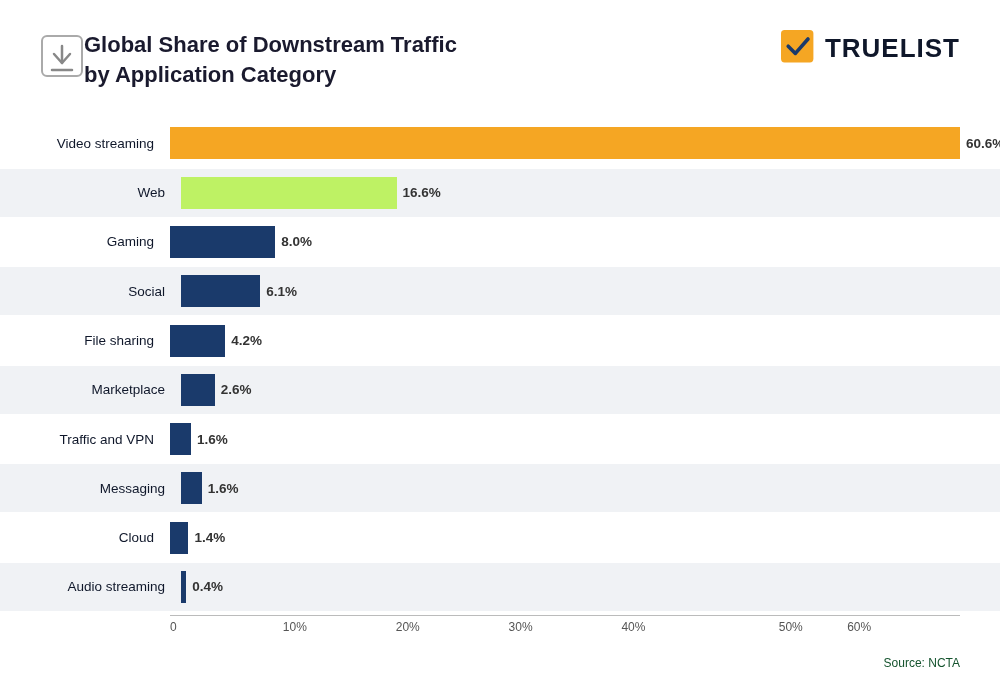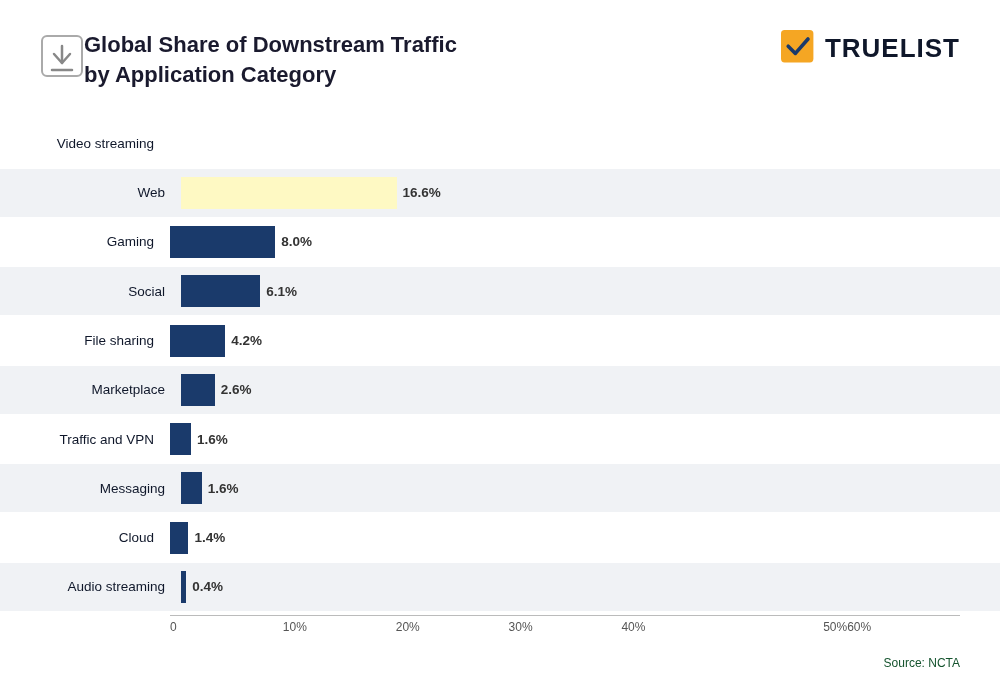--- a/index.html
+++ b/index.html
@@ -151,25 +151,30 @@
         <polyline points="8,18 16,26 30,10" fill="none" stroke="#1a3a6b" stroke-width="4" stroke-linecap="round" stroke-linejoin="round"></polyline>
       </svg>
       <span class="logo-text">TRUELIST</span>
     </div>
   </div>
 
   <div class="chart-area" id="chart-area">
 
   <div class="bar-row">
         <div class="label">Video streaming</div>
+        <div class="bar-container">
+          <div class="bar" style="width: 101%; background-color: rgb(245, 166, 35);">
+            <span class="bar-value">60.6%</span>
+          </div>
+        </div>
       </div>
       <div class="bar-row alt-bg">
         <div class="label">Web</div>
         <div class="bar-container">
-          <div class="bar" style="width: 27.6667%; background-color: #fef9c3;">
+          <div class="bar" style="width: 27.6667%; background-color: #bef264;">
             <span class="bar-value">16.6%</span>
           </div>
         </div>
       </div>
       <div class="bar-row">
         <div class="label">Gaming</div>
         <div class="bar-container">
           <div class="bar" style="width: 13.3333%; background-color: rgb(26, 58, 107);">
             <span class="bar-value">8.0%</span>
           </div>
@@ -233,18 +238,18 @@
       </div>
     </div>
 
   <div style="height: 1px; background: rgb(187, 187, 187); margin-left: 130px; margin-top: 4px;"></div>
     <div class="x-axis-labels" id="x-axis-labels">
       <span class="x-tick" style="flex: 1 1 0%; text-align: left;">0</span>
       <span class="x-tick" style="flex: 1 1 0%; text-align: left;">10%</span>
       <span class="x-tick" style="flex: 1 1 0%; text-align: left;">20%</span>
       <span class="x-tick" style="flex: 1 1 0%; text-align: left;">30%</span>
       <span class="x-tick" style="flex: 1 1 0%; text-align: left;">40%</span>
-      <span class="x-tick" style="flex: 1 1 0%; text-align: right;">50%</span>
+      <span class="x-tick" style="flex: 1 1 0%; text-align: center;">50%</span>
       <span class="x-tick" style="flex: 1 1 0%; text-align: left;">60%</span>
     </div>
 
   <div class="source">Source: NCTA</div>
 </div>
 
 </body></html>

